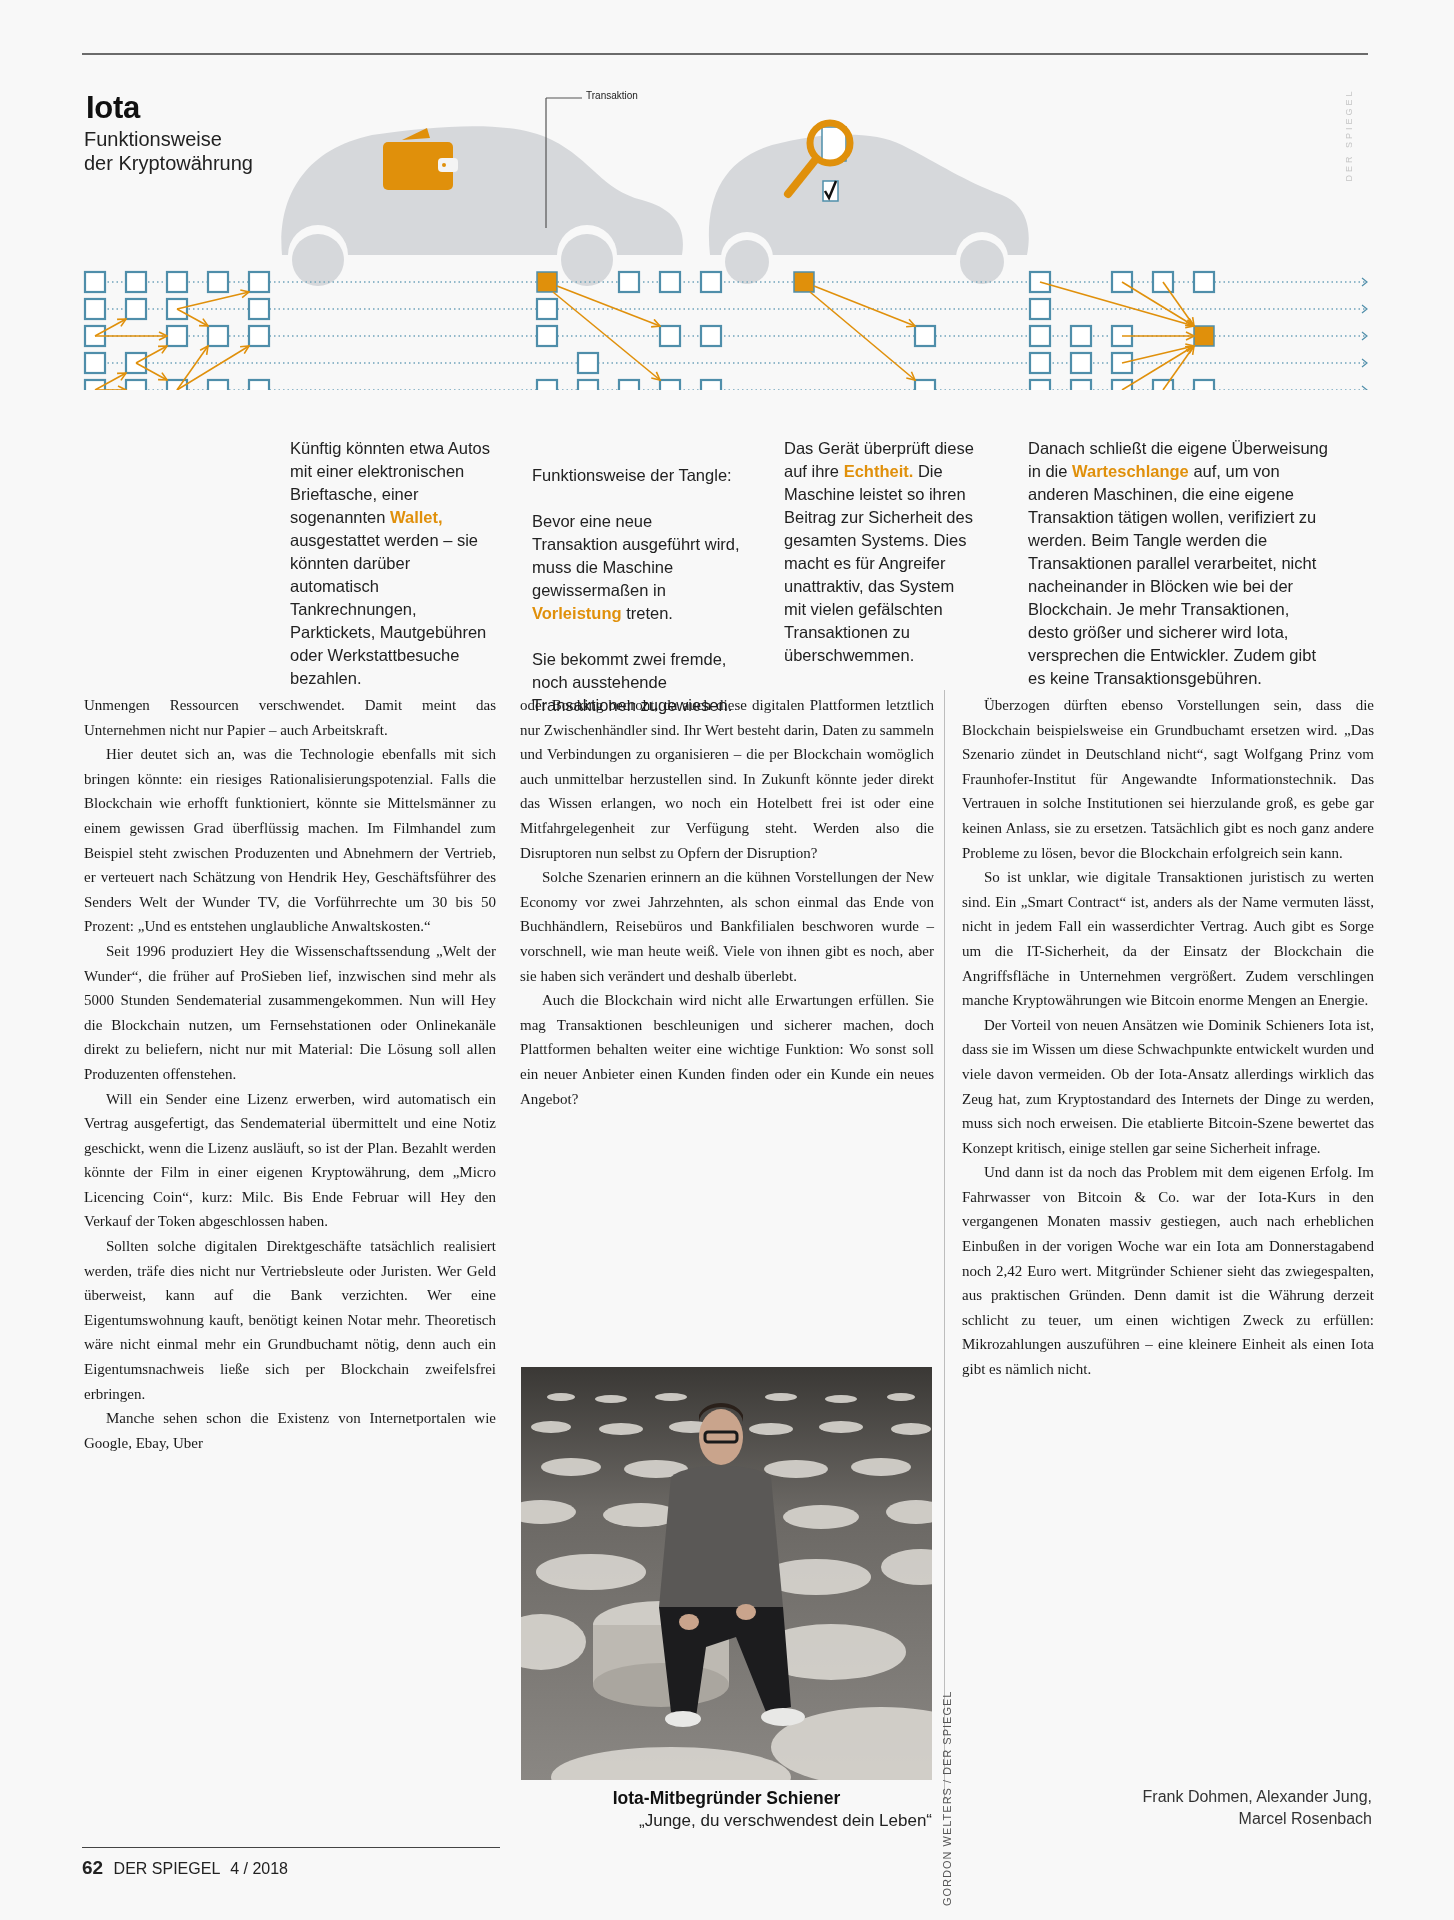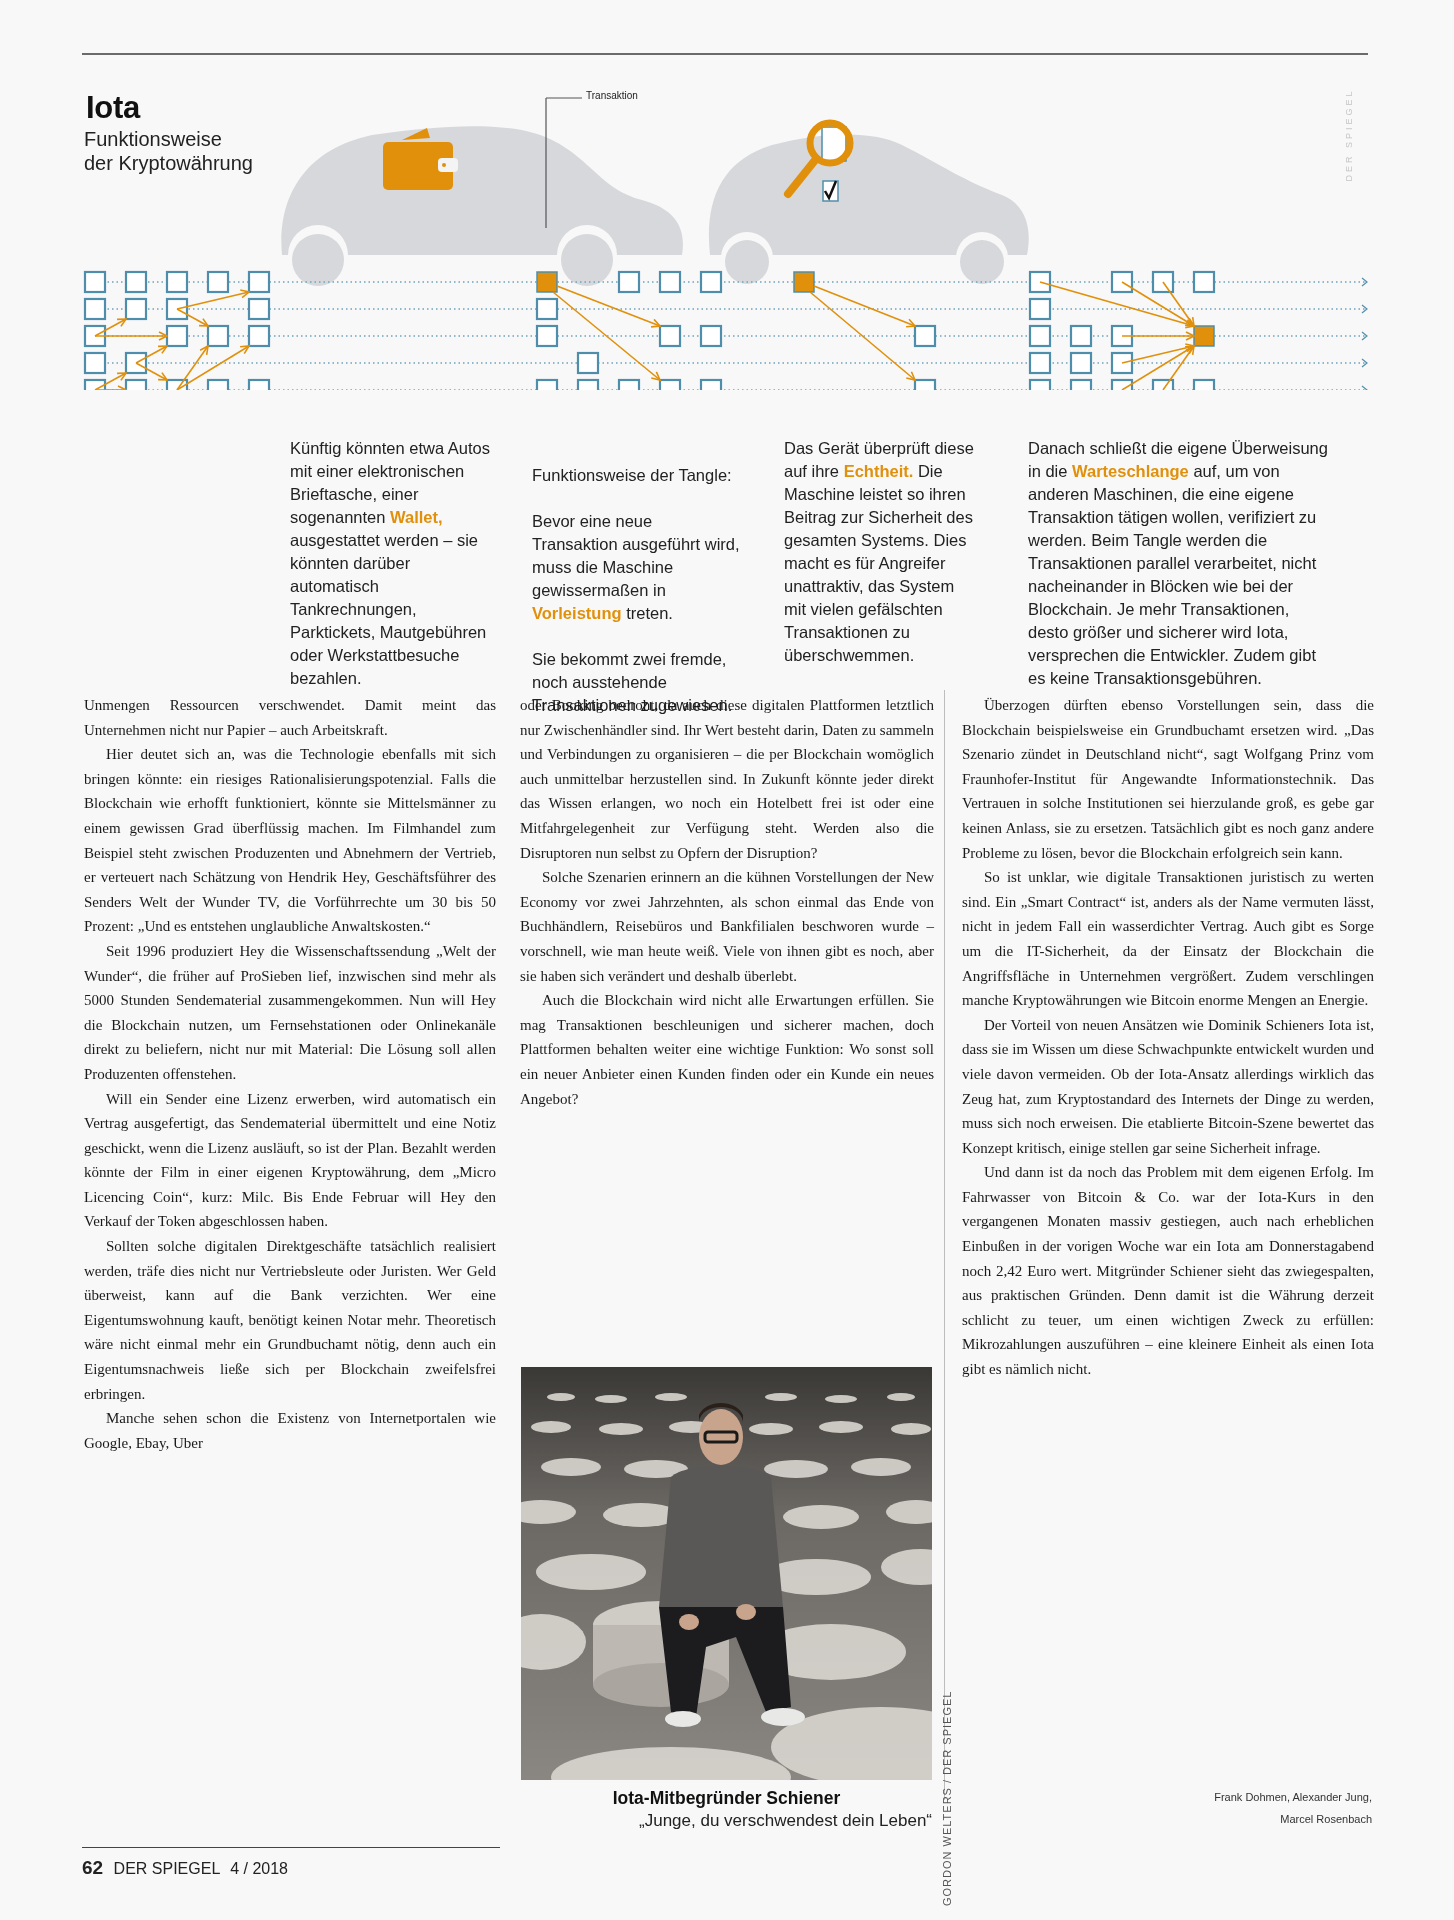--- a/index.html
+++ b/index.html
@@ -33,21 +33,21 @@
 
   .col-divider { position: absolute; left: 944px; top: 690px; width: 1px; height: 1110px; background: #bdbdbd; }
 
   
   .photo { position: absolute; left: 521px; top: 1367px; width: 411px; height: 413px; overflow: hidden; background: #6e6a66; }
   .photo-credit { position: absolute; left: 937px; top: 1390px; width: 14px; height: 390px; }
   .photo-credit span { position: absolute; left: -180px; top: 320px; transform: rotate(-90deg); font-size: 11px; letter-spacing: 1px; color: #555; white-space: nowrap; width: 380px; text-align: left; }
   .photo-cap-title { position: absolute; left: 521px; top: 1788px; width: 411px; text-align: center; font-size: 17.5px; font-weight: bold; color: #111; }
   .photo-cap-quote { position: absolute; left: 521px; top: 1811px; width: 411px; text-align: right; font-size: 17px; color: #222; }
 
-  .authors { position: absolute; left: 962px; top: 1786px; width: 410px; text-align: right; font-size: 11px; line-height: 22px; color: #333; }
+  .authors { position: absolute; left: 962px; top: 1786px; width: 410px; text-align: right; font-size: 16px; line-height: 22px; color: #333; }
 
   .bottom-rule { position: absolute; left: 82px; top: 1847px; width: 418px; height: 1px; background: #444; }
   .folio { position: absolute; left: 82px; top: 1857px; font-size: 16px; color: #222; }
   .folio .num { font-weight: bold; font-size: 19px; margin-right: 6px; }
 </style>
 </head>
 <body>
 
 <div class="top-rule"></div>
 

